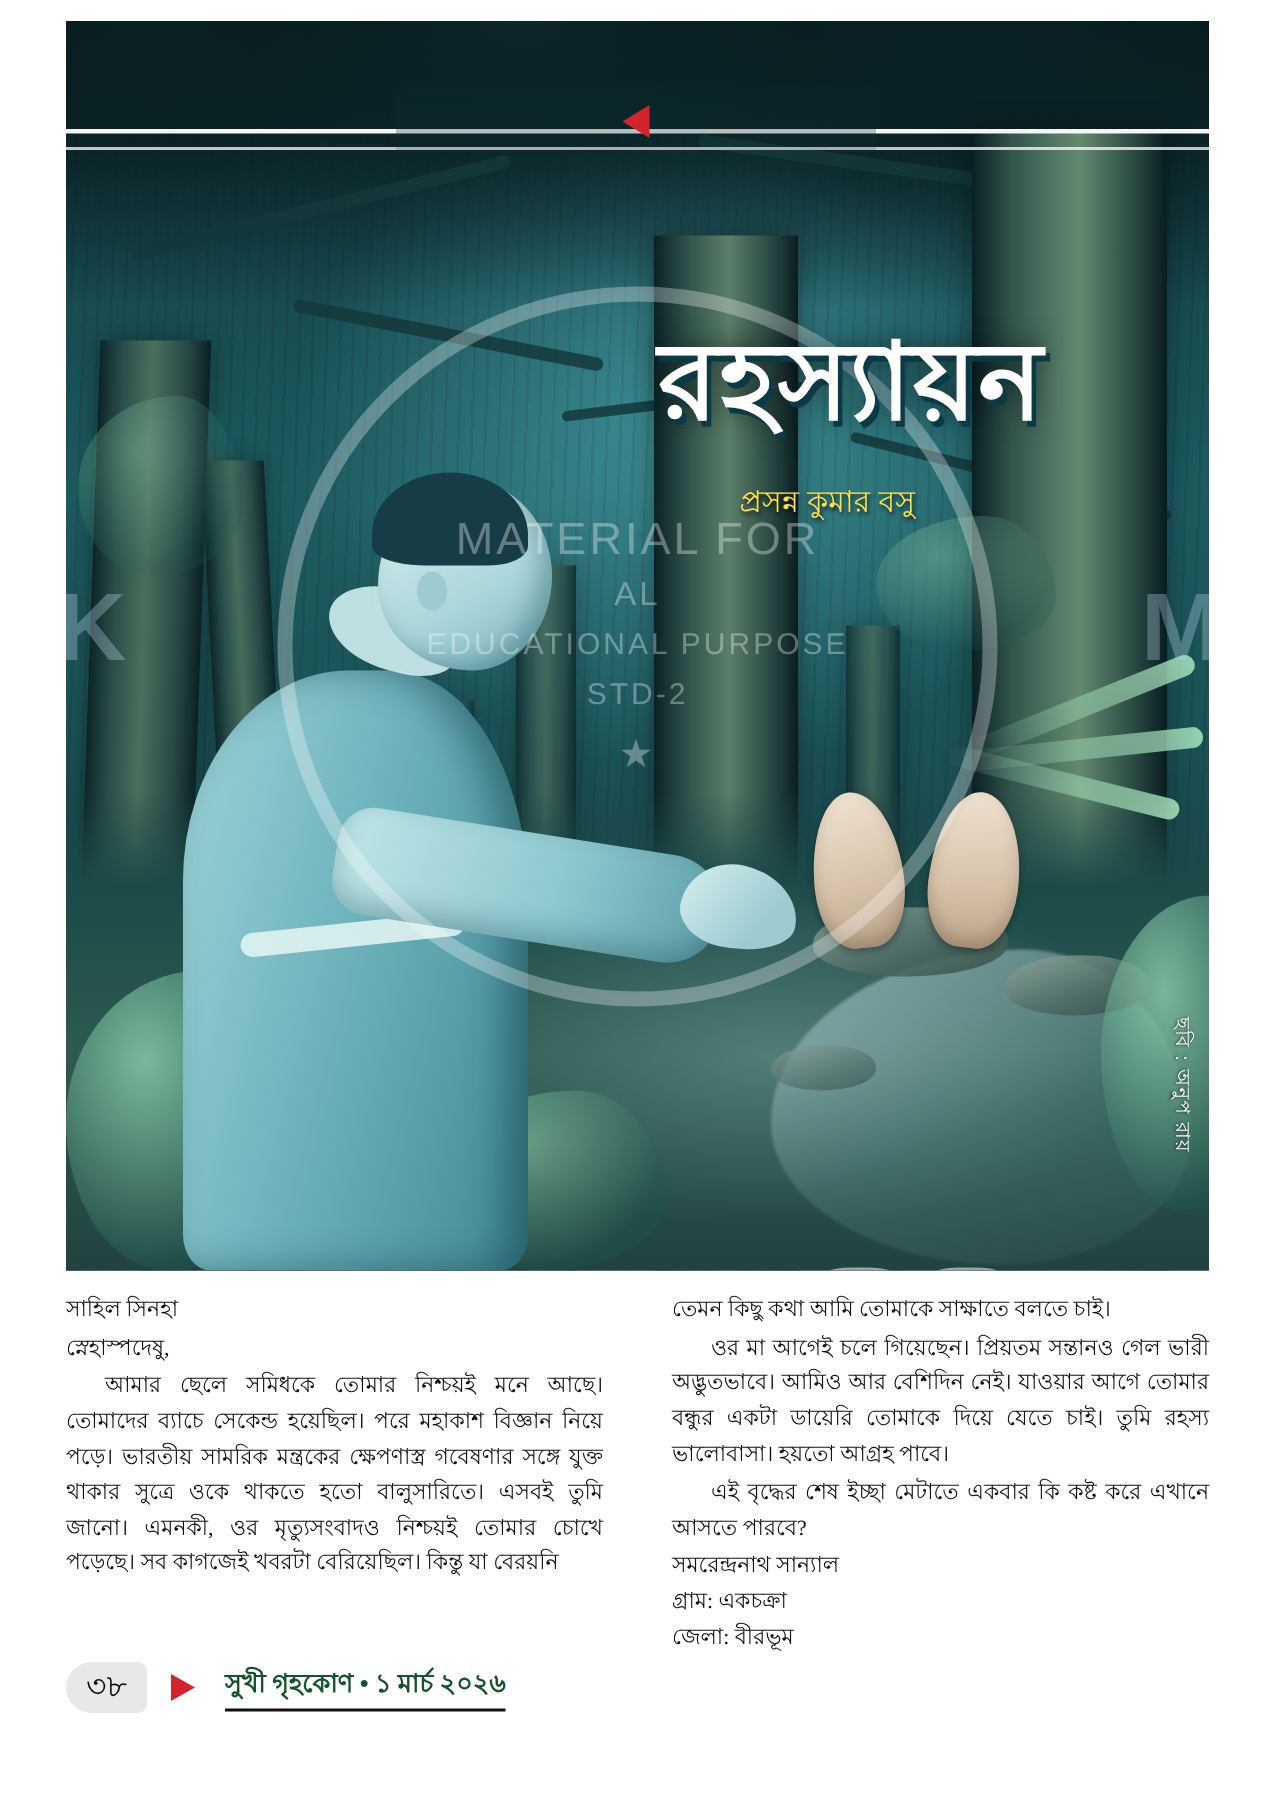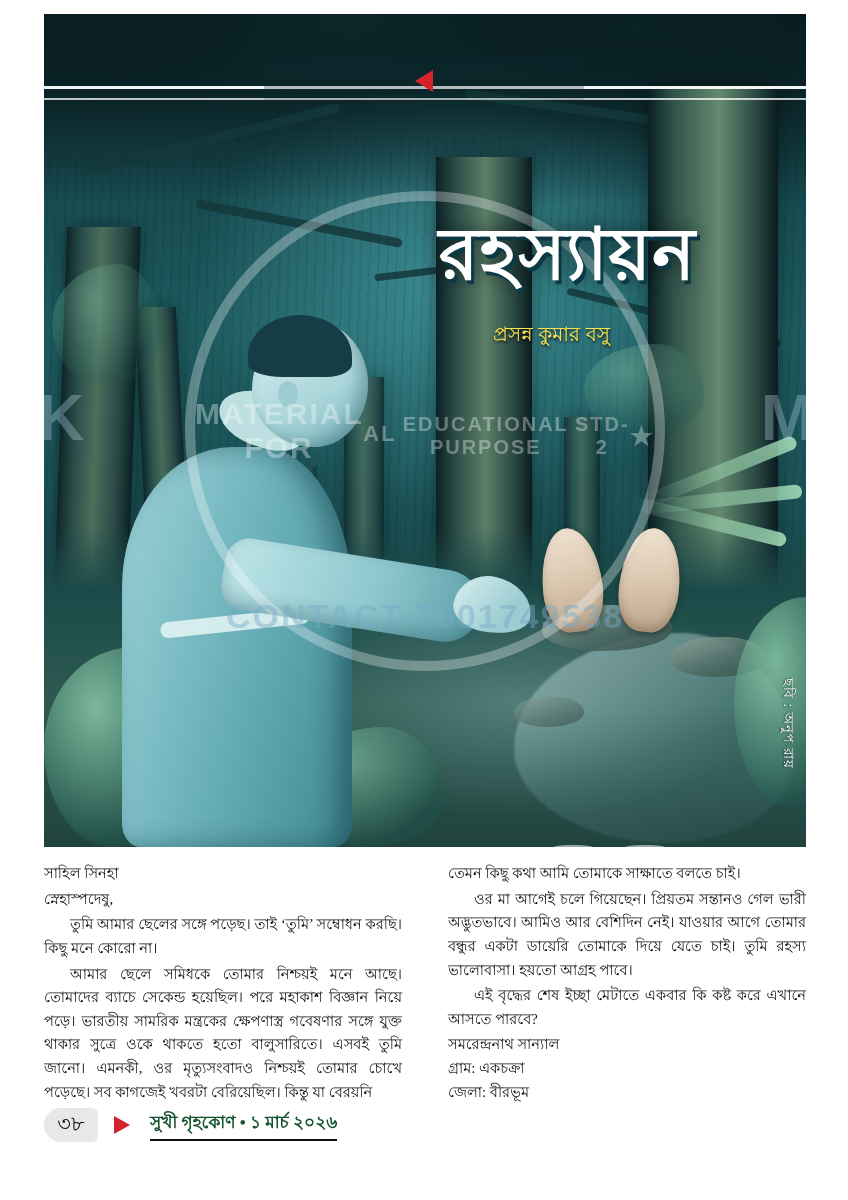--- a/index.html
+++ b/index.html
@@ -201,24 +201,24 @@
 
   
   .wm {
     position: absolute; inset: 0;
     display: flex; align-items: center; justify-content: center;
     pointer-events: none;
   }
   .wm-circle {
     width: 460px; height: 460px; border-radius: 50%;
     border: 10px solid rgba(255,255,255,.30);
-    display: flex; flex-direction: row; align-items: center; justify-content: center;
+    display: flex; flex-direction: column; align-items: center; justify-content: center;
     color: rgba(255,255,255,.34);
     text-align: center;
-    font-weight: bold;
+    font-weight: normal;
     letter-spacing: 2px;
   }
   .wm-l1 { font-size: 30px; }
   .wm-l2 { font-size: 22px; margin-top: 6px; }
   .wm-l3 { font-size: 20px; margin-top: 10px; }
   .wm-star { font-size: 26px; margin-top: 12px; }
   .wm-phone {
     position: absolute; left: 50%; top: 70%;
     transform: translateX(-50%);
     font-size: 34px; font-weight: bold;
@@ -396,42 +396,40 @@
     </div>
 
     <div class="wm">
       <div class="wm-circle">
         <div class="wm-l1">MATERIAL FOR</div>
         <div class="wm-l2">AL</div>
         <div class="wm-l3">EDUCATIONAL PURPOSE</div>
         <div class="wm-l3">STD-2</div>
         <div class="wm-star">★</div>
       </div>
-      <div class="wm-phone">CONTACT-7001749538</div>
       <div class="wm-side l">K</div>
       <div class="wm-side r">M</div>
     </div>
 
     <div class="story-title">রহস্যায়ন</div>
     <div class="author">প্রসন্ন কুমার বসু</div>
     <div class="artist-credit">ছবি : অনুপ রায়</div>
   </div>
 
   <div class="top-rule"></div>
   <div class="top-rule2"></div>
   <div class="cat-wrap"></div>
   <div class="category">
     <span class="cat-arrow"></span>
   </div>
 
   <div class="columns">
     <div class="col">
       <p class="bn name">সাহিল সিনহা</p>
       <p class="bn name">স্নেহাস্পদেষু,</p>
-      <p class="bn indent">তুমি আমার ছেলের সঙ্গে পড়েছ। তাই ‘তুমি’ সম্বোধন করছি। কিছু মনে কোরো না।</p>
       <p class="bn indent">আমার ছেলে সমিধকে তোমার নিশ্চয়ই মনে আছে। তোমাদের ব্যাচে সেকেন্ড হয়েছিল। পরে মহাকাশ বিজ্ঞান নিয়ে পড়ে। ভারতীয় সামরিক মন্ত্রকের ক্ষেপণাস্ত্র গবেষণার সঙ্গে যুক্ত থাকার সুত্রে ওকে থাকতে হতো বালুসারিতে। এসবই তুমি জানো। এমনকী, ওর মৃত্যুসংবাদও নিশ্চয়ই তোমার চোখে পড়েছে। সব কাগজেই খবরটা বেরিয়েছিল। কিন্তু যা বেরয়নি</p>
     </div>
     <div class="col">
       <p class="bn">তেমন কিছু কথা আমি তোমাকে সাক্ষাতে বলতে চাই।</p>
       <p class="bn indent">ওর মা আগেই চলে গিয়েছেন। প্রিয়তম সন্তানও গেল ভারী অদ্ভুতভাবে। আমিও আর বেশিদিন নেই। যাওয়ার আগে তোমার বন্ধুর একটা ডায়েরি তোমাকে দিয়ে যেতে চাই। তুমি রহস্য ভালোবাসা। হয়তো আগ্রহ পাবে।</p>
       <p class="bn indent">এই বৃদ্ধের শেষ ইচ্ছা মেটাতে একবার কি কষ্ট করে এখানে আসতে পারবে?</p>
       <div class="sign">
         <p class="bn">সমরেন্দ্রনাথ সান্যাল</p>
         <p class="bn">গ্রাম: একচক্রা</p>
         <p class="bn">জেলা: বীরভূম</p>

